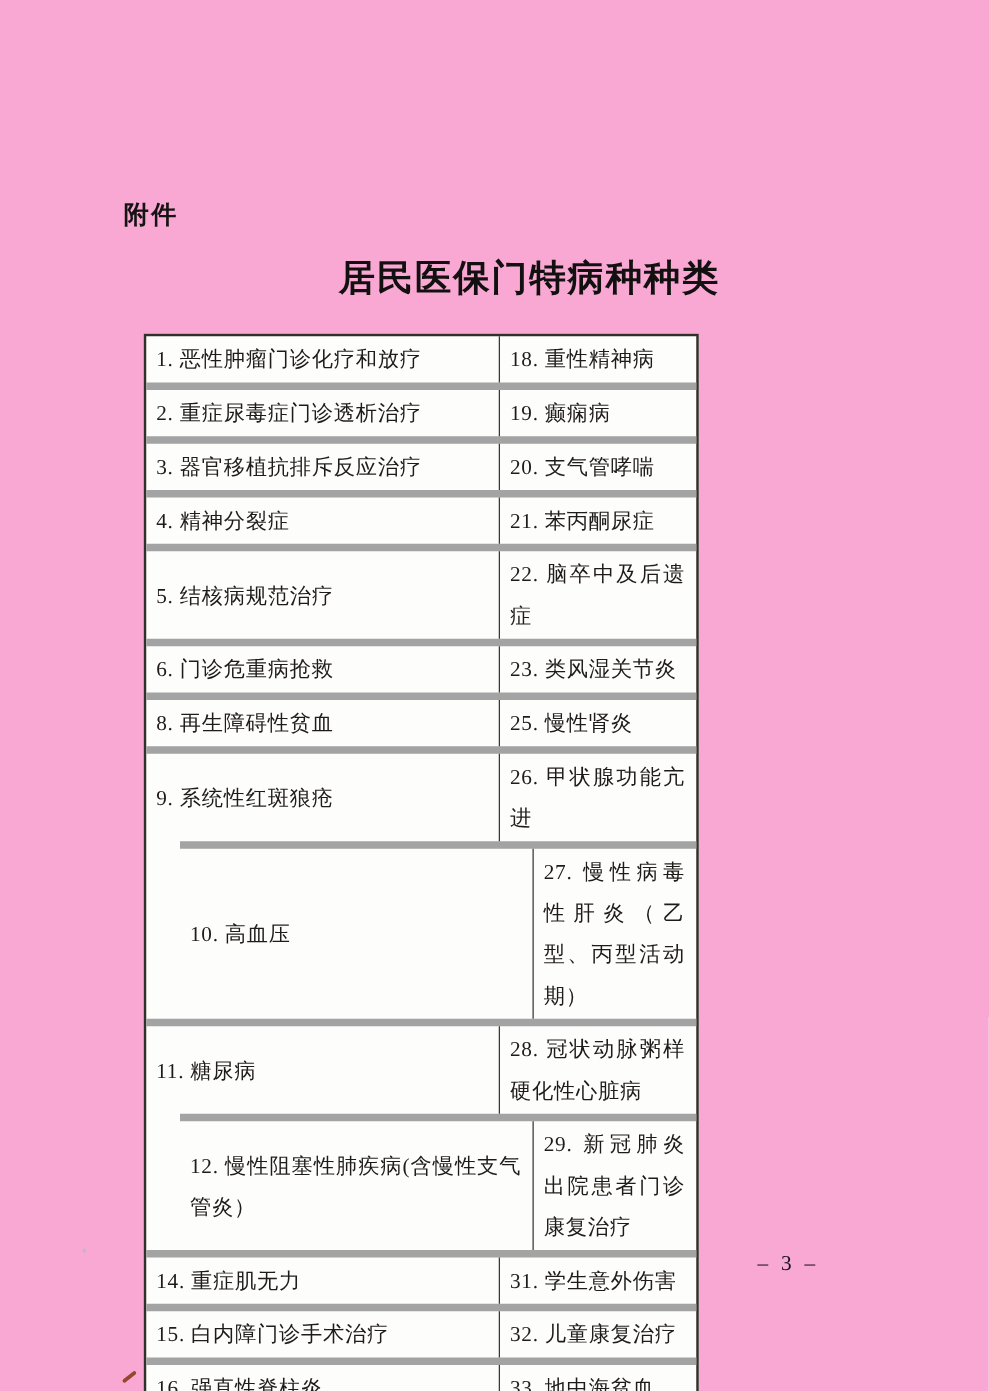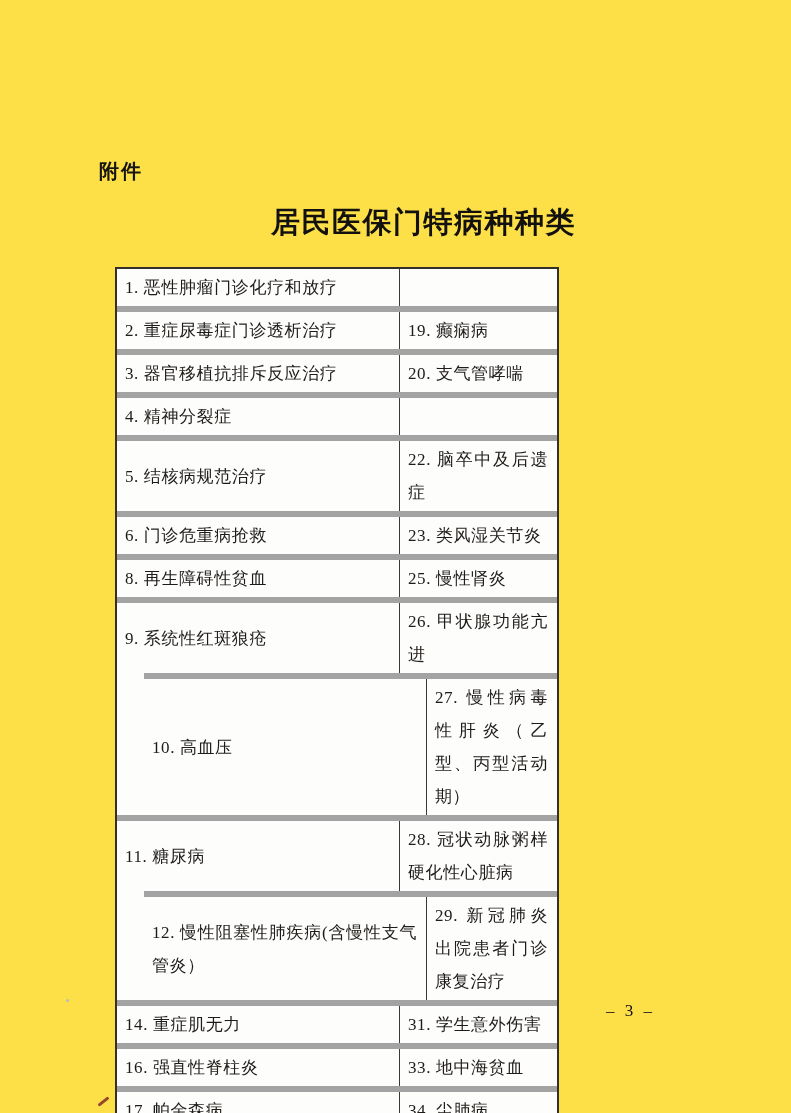--- a/index.html
+++ b/index.html
@@ -5,21 +5,21 @@
   html, body {
     margin: 0;
     padding: 0;
     background: #e9e9e9;
   }
   .page {
     position: relative;
     width: 791px;
     height: 1113px;
     margin: 0 auto;
-    background: #fde047;
+    background: #f9a8d4;
     overflow: hidden;
     color: #1c1a18;
     font-family: "Liberation Serif", "DejaVu Serif", serif;
   }
   .attachment-label {
     position: absolute;
     left: 99px;
     top: 158px;
     font-family: "Liberation Sans", "DejaVu Sans", sans-serif;
     font-size: 20px;
@@ -119,20 +119,23 @@
 
   <div class="attachment-label">附件</div>
 
   <div class="doc-title">居民医保门特病种种类</div>
 
   <div class="disease-table" id="disease-table">
     <div class="trow">
       <div class="cell left">
           <span>1. 恶性肿瘤门诊化疗和放疗</span>
         </div>
+      <div class="cell right">
+          <span>18. 重性精神病</span>
+        </div>
     </div>
 
     <div class="trow">
       <div class="cell left">
           <span>2. 重症尿毒症门诊透析治疗</span>
         </div>
       <div class="cell right">
           <span>19. 癫痫病</span>
         </div>
     </div>
@@ -143,20 +146,23 @@
         </div>
       <div class="cell right">
           <span>20. 支气管哮喘</span>
         </div>
     </div>
 
     <div class="trow">
       <div class="cell left">
           <span>4. 精神分裂症</span>
         </div>
+      <div class="cell right">
+          <span>21. 苯丙酮尿症</span>
+        </div>
     </div>
 
     <div class="trow">
       <div class="cell left">
           <span>5. 结核病规范治疗</span>
         </div>
       <div class="cell right">
           <span>22. 脑卒中及后遗症</span>
         </div>
     </div>
@@ -219,20 +225,28 @@
 
     <div class="trow">
       <div class="cell left">
           <span>14. 重症肌无力</span>
         </div>
       <div class="cell right">
           <span>31. 学生意外伤害</span>
         </div>
     </div>
 
+    <div class="trow">
+      <div class="cell left">
+          <span>15. 白内障门诊手术治疗</span>
+        </div>
+      <div class="cell right">
+          <span>32. 儿童康复治疗</span>
+        </div>
+    </div>
 
     <div class="trow">
       <div class="cell left">
           <span>16. 强直性脊柱炎</span>
         </div>
       <div class="cell right">
           <span>33. 地中海贫血</span>
         </div>
     </div>
 

